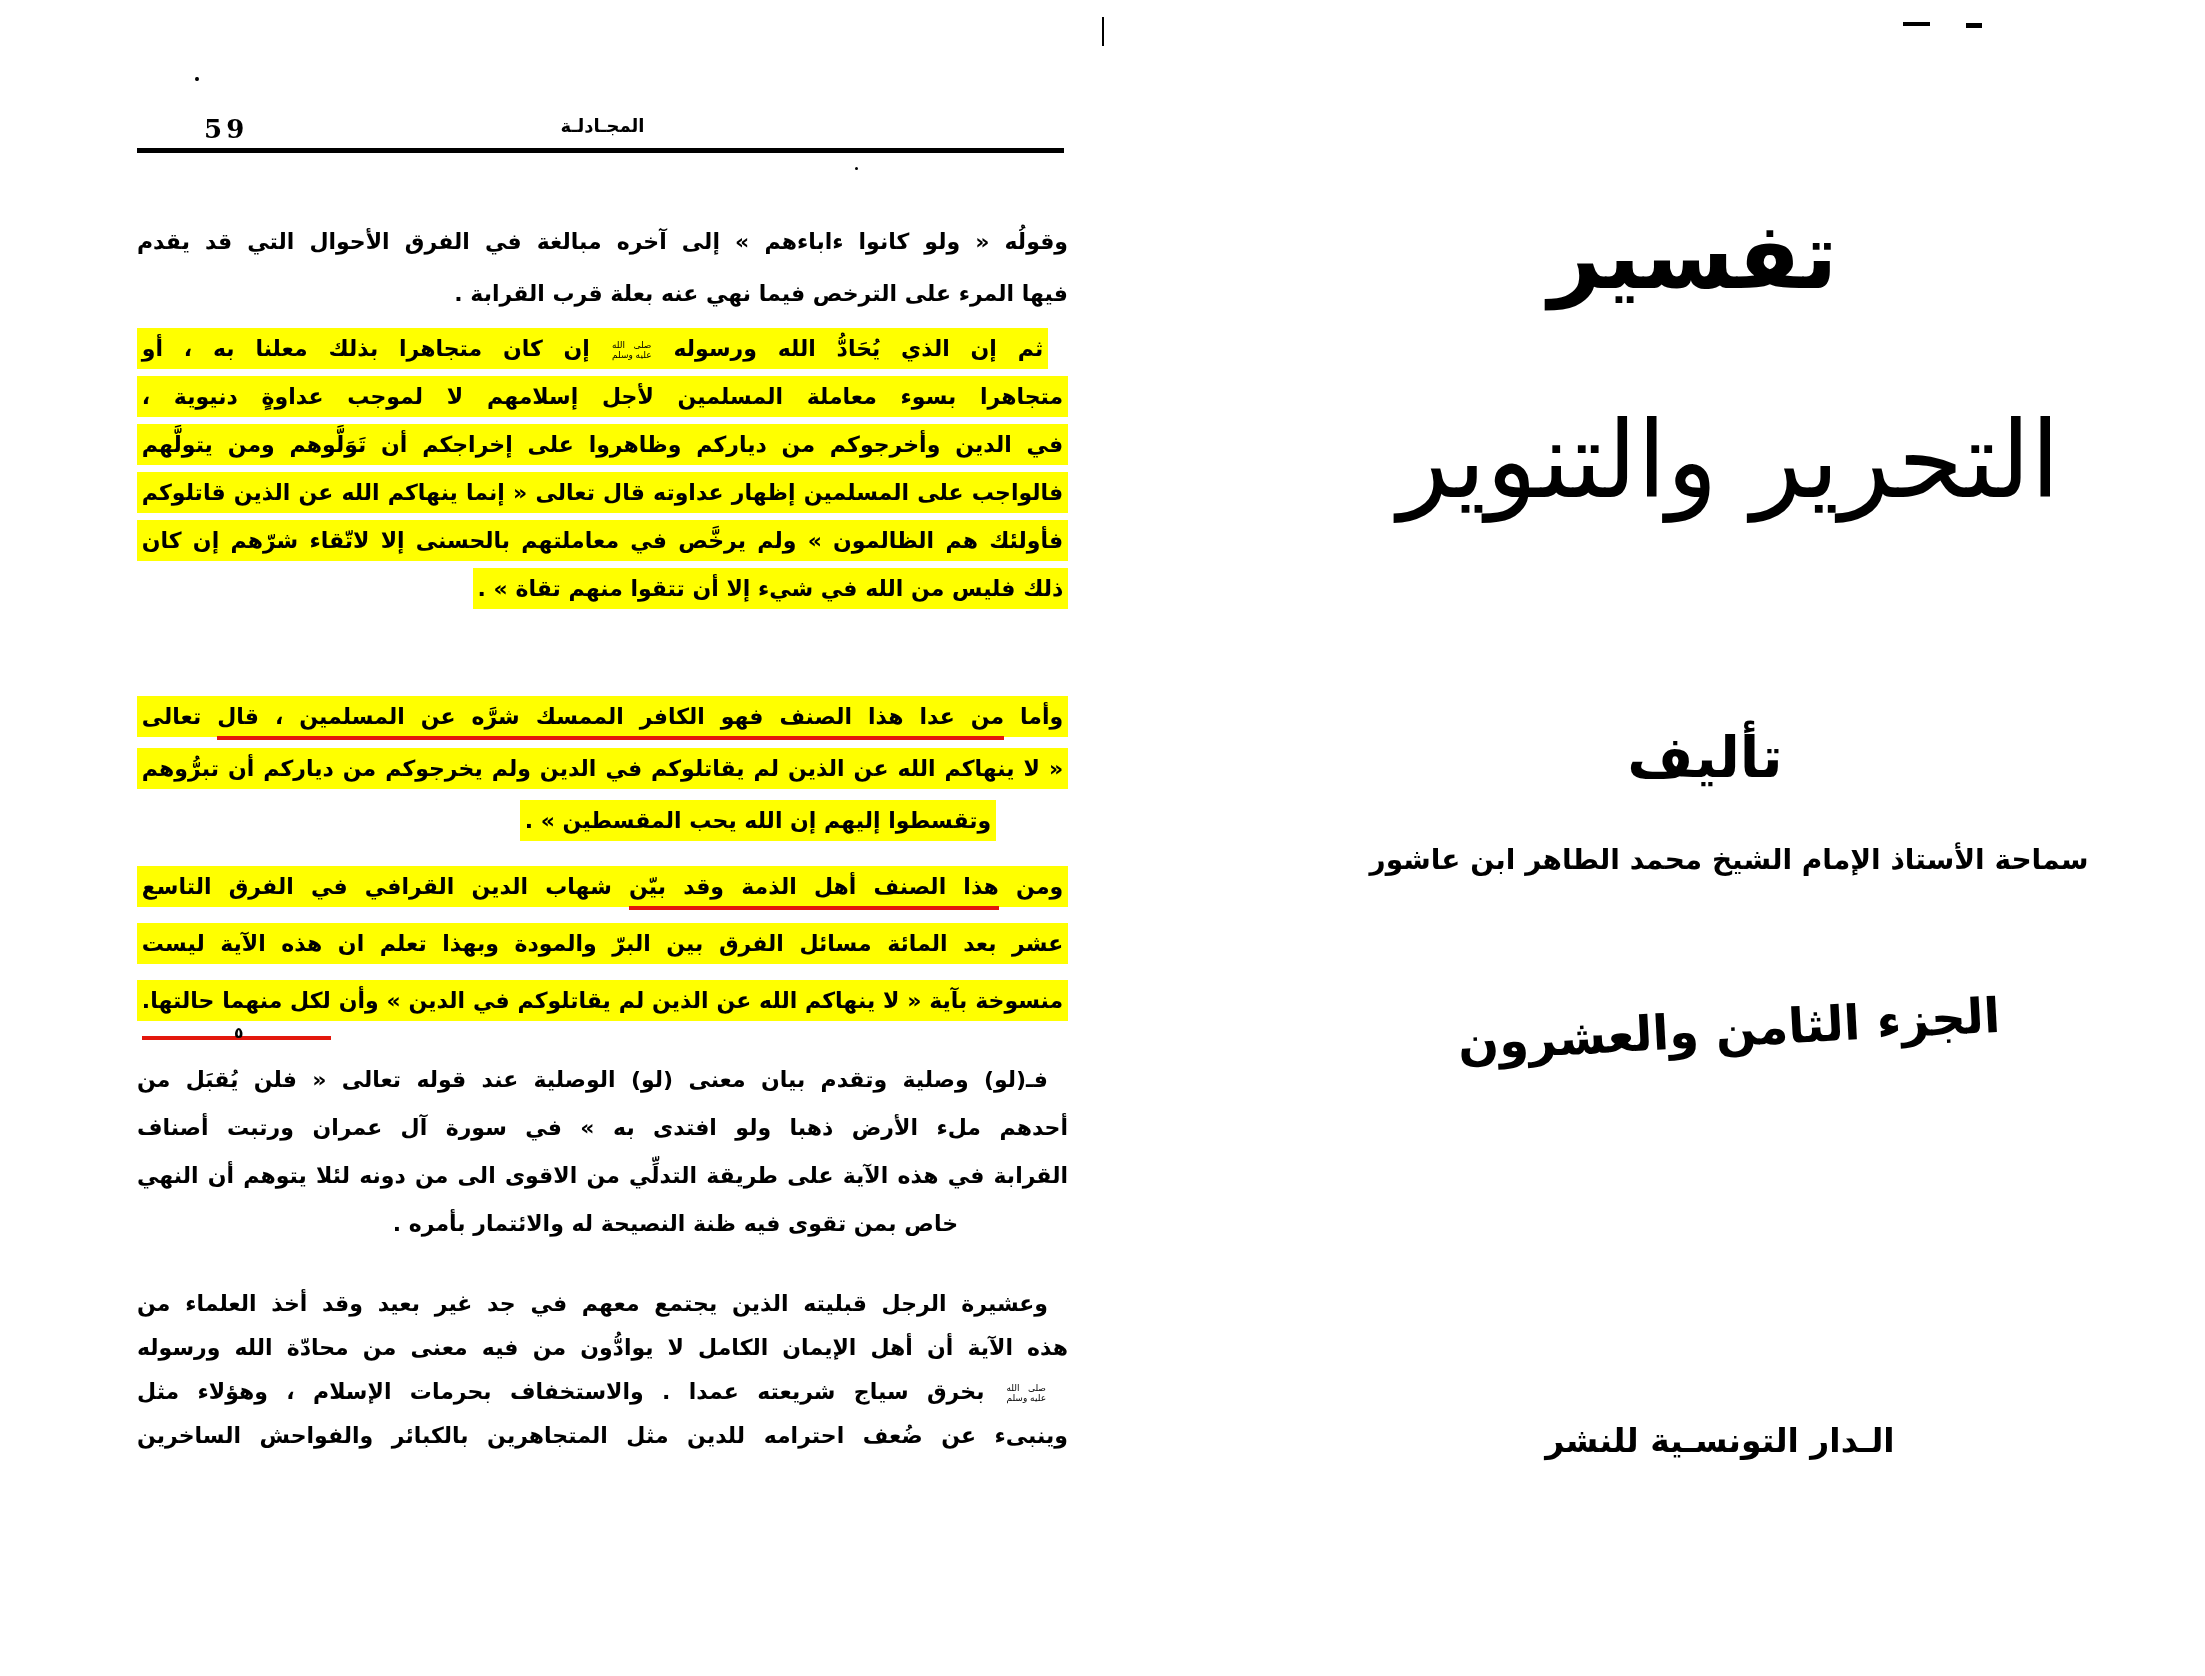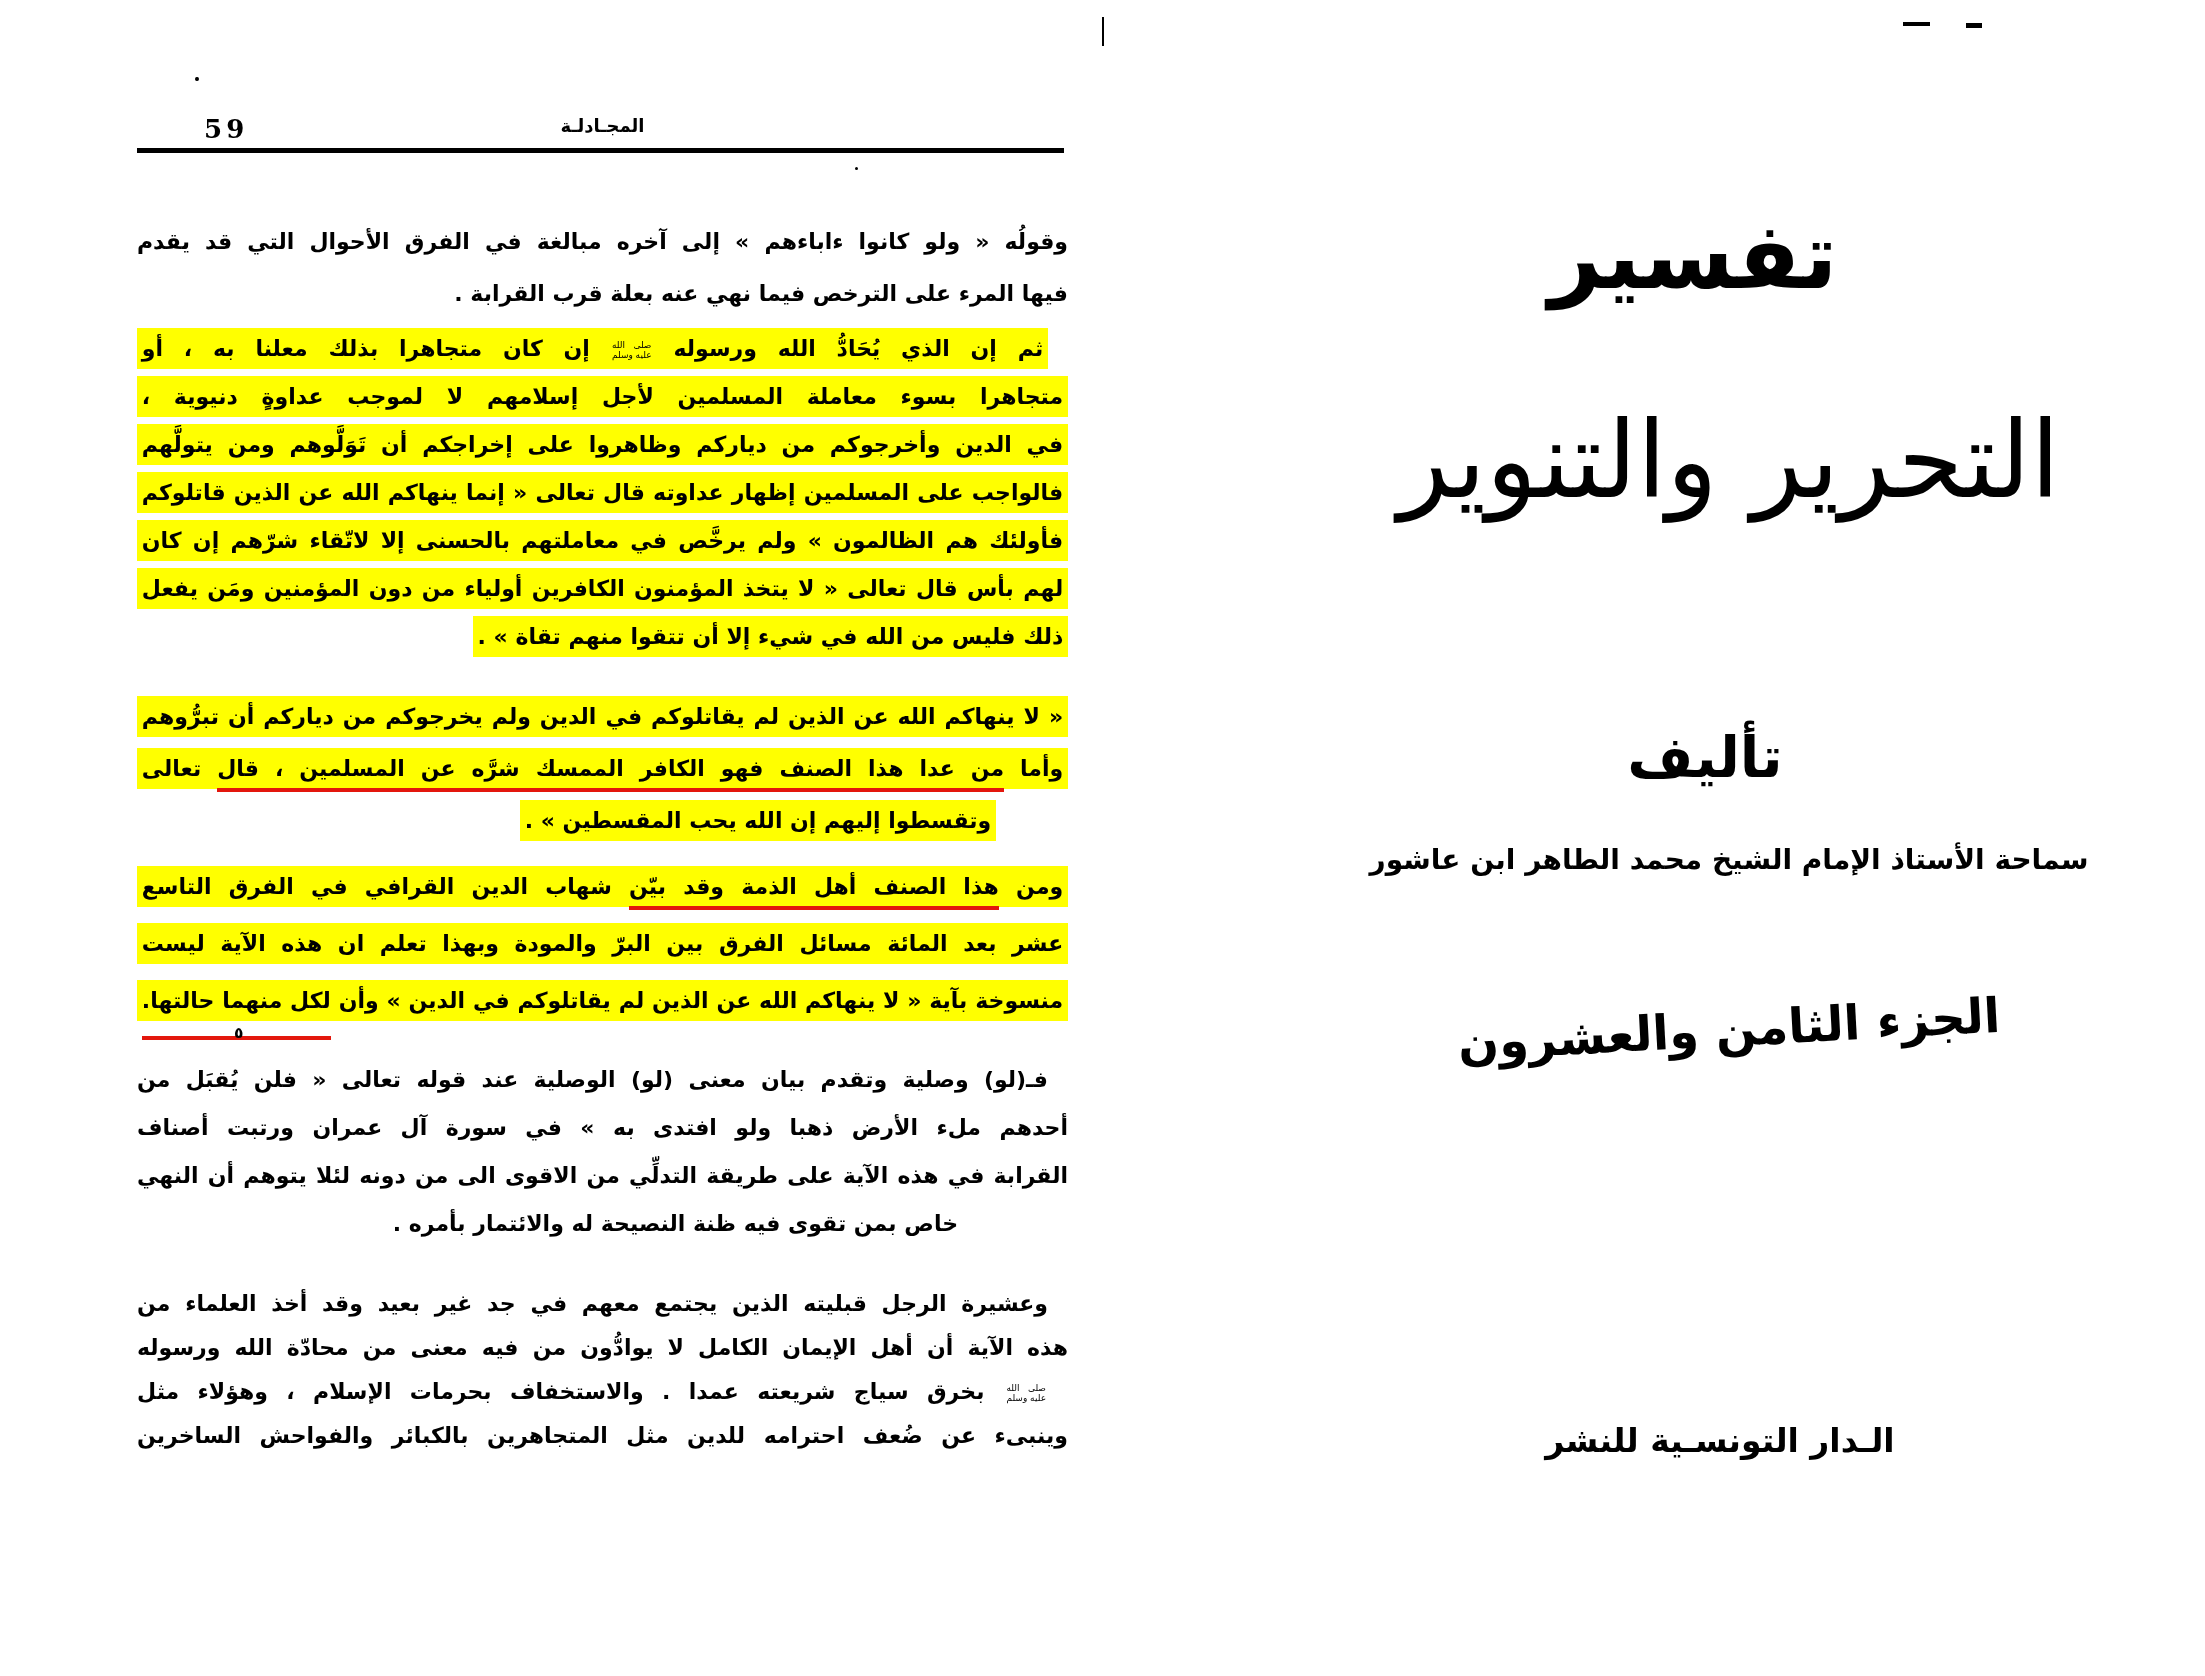--- a/index.html
+++ b/index.html
@@ -76,27 +76,26 @@
     <div class="line">وقولُه « ولو كانوا ءاباءهم » إلى آخره مبالغة في الفرق الأحوال التي قد يقدم</div>
     <div class="line last">فيها المرء على الترخص فيما نهي عنه بعلة قرب القرابة .</div>
   </div>
 
   <div class="para hl1">
     <div class="line indent"><mark><span>ثم إن الذي يُحَادُّ الله ورسوله</span><span class="saws"><span>صلى الله</span><span>عليه وسلم</span></span><span>إن كان متجاهرا بذلك معلنا به ، أو</span></mark></div>
     <div class="line"><mark>متجاهرا بسوء معاملة المسلمين لأجل إسلامهم لا لموجب عداوةٍ دنيوية ،</mark></div>
     <div class="line"><mark>في الدين وأخرجوكم من دياركم وظاهروا على إخراجكم أن تَوَلَّوهم ومن يتولَّهم</mark></div>
     <div class="line"><mark>فالواجب على المسلمين إظهار عداوته قال تعالى « إنما ينهاكم الله عن الذين قاتلوكم</mark></div>
     <div class="line"><mark>فأولئك هم الظالمون » ولم يرخَّص في معاملتهم بالحسنى إلا لاتّقاء شرّهم إن كان</mark></div>
-    <div class="line"><mark>لهم بأس قال تعالى « لا يتخذ المؤمنون الكافرين أولياء من دون المؤمنين ومَن يفعل</mark></div>
     <div class="line last"><mark>ذلك فليس من الله في شيء إلا أن تتقوا منهم تقاة » .</mark></div>
   </div>
 
   <div class="para hl2">
+    <div class="line"><mark><span>وأما</span> <span class="ru">من عدا هذا الصنف فهو الكافر الممسك شرَّه عن المسلمين ، قال</span> <span>تعالى</span></mark></div>
     <div class="line"><mark>« لا ينهاكم الله عن الذين لم يقاتلوكم في الدين ولم يخرجوكم من دياركم أن تبرُّوهم</mark></div>
-    <div class="line"><mark><span>وأما</span> <span class="ru">من عدا هذا الصنف فهو الكافر الممسك شرَّه عن المسلمين ، قال</span> <span>تعالى</span></mark></div>
     <div class="line last indent-big"><mark>وتقسطوا إليهم إن الله يحب المقسطين » .</mark></div>
   </div>
 
   <div class="para hl3">
     <div class="line"><mark><span>ومن</span> <span class="ru">هذا الصنف أهل الذمة وقد بيّن</span> <span>شهاب الدين القرافي في الفرق التاسع</span></mark></div>
     <div class="line"><mark>عشر بعد المائة مسائل الفرق بين البرّ والمودة وبهذا تعلم ان هذه الآية ليست</mark></div>
     <div class="line"><mark><span>منسوخة بآية « لا ينهاكم الله عن الذين لم يقاتلوكم في الدين » وأن</span> <span class="ru2">لكل منهما حالتها.</span></mark></div>
   </div>
 
   <div class="mark-five">٥</div>

